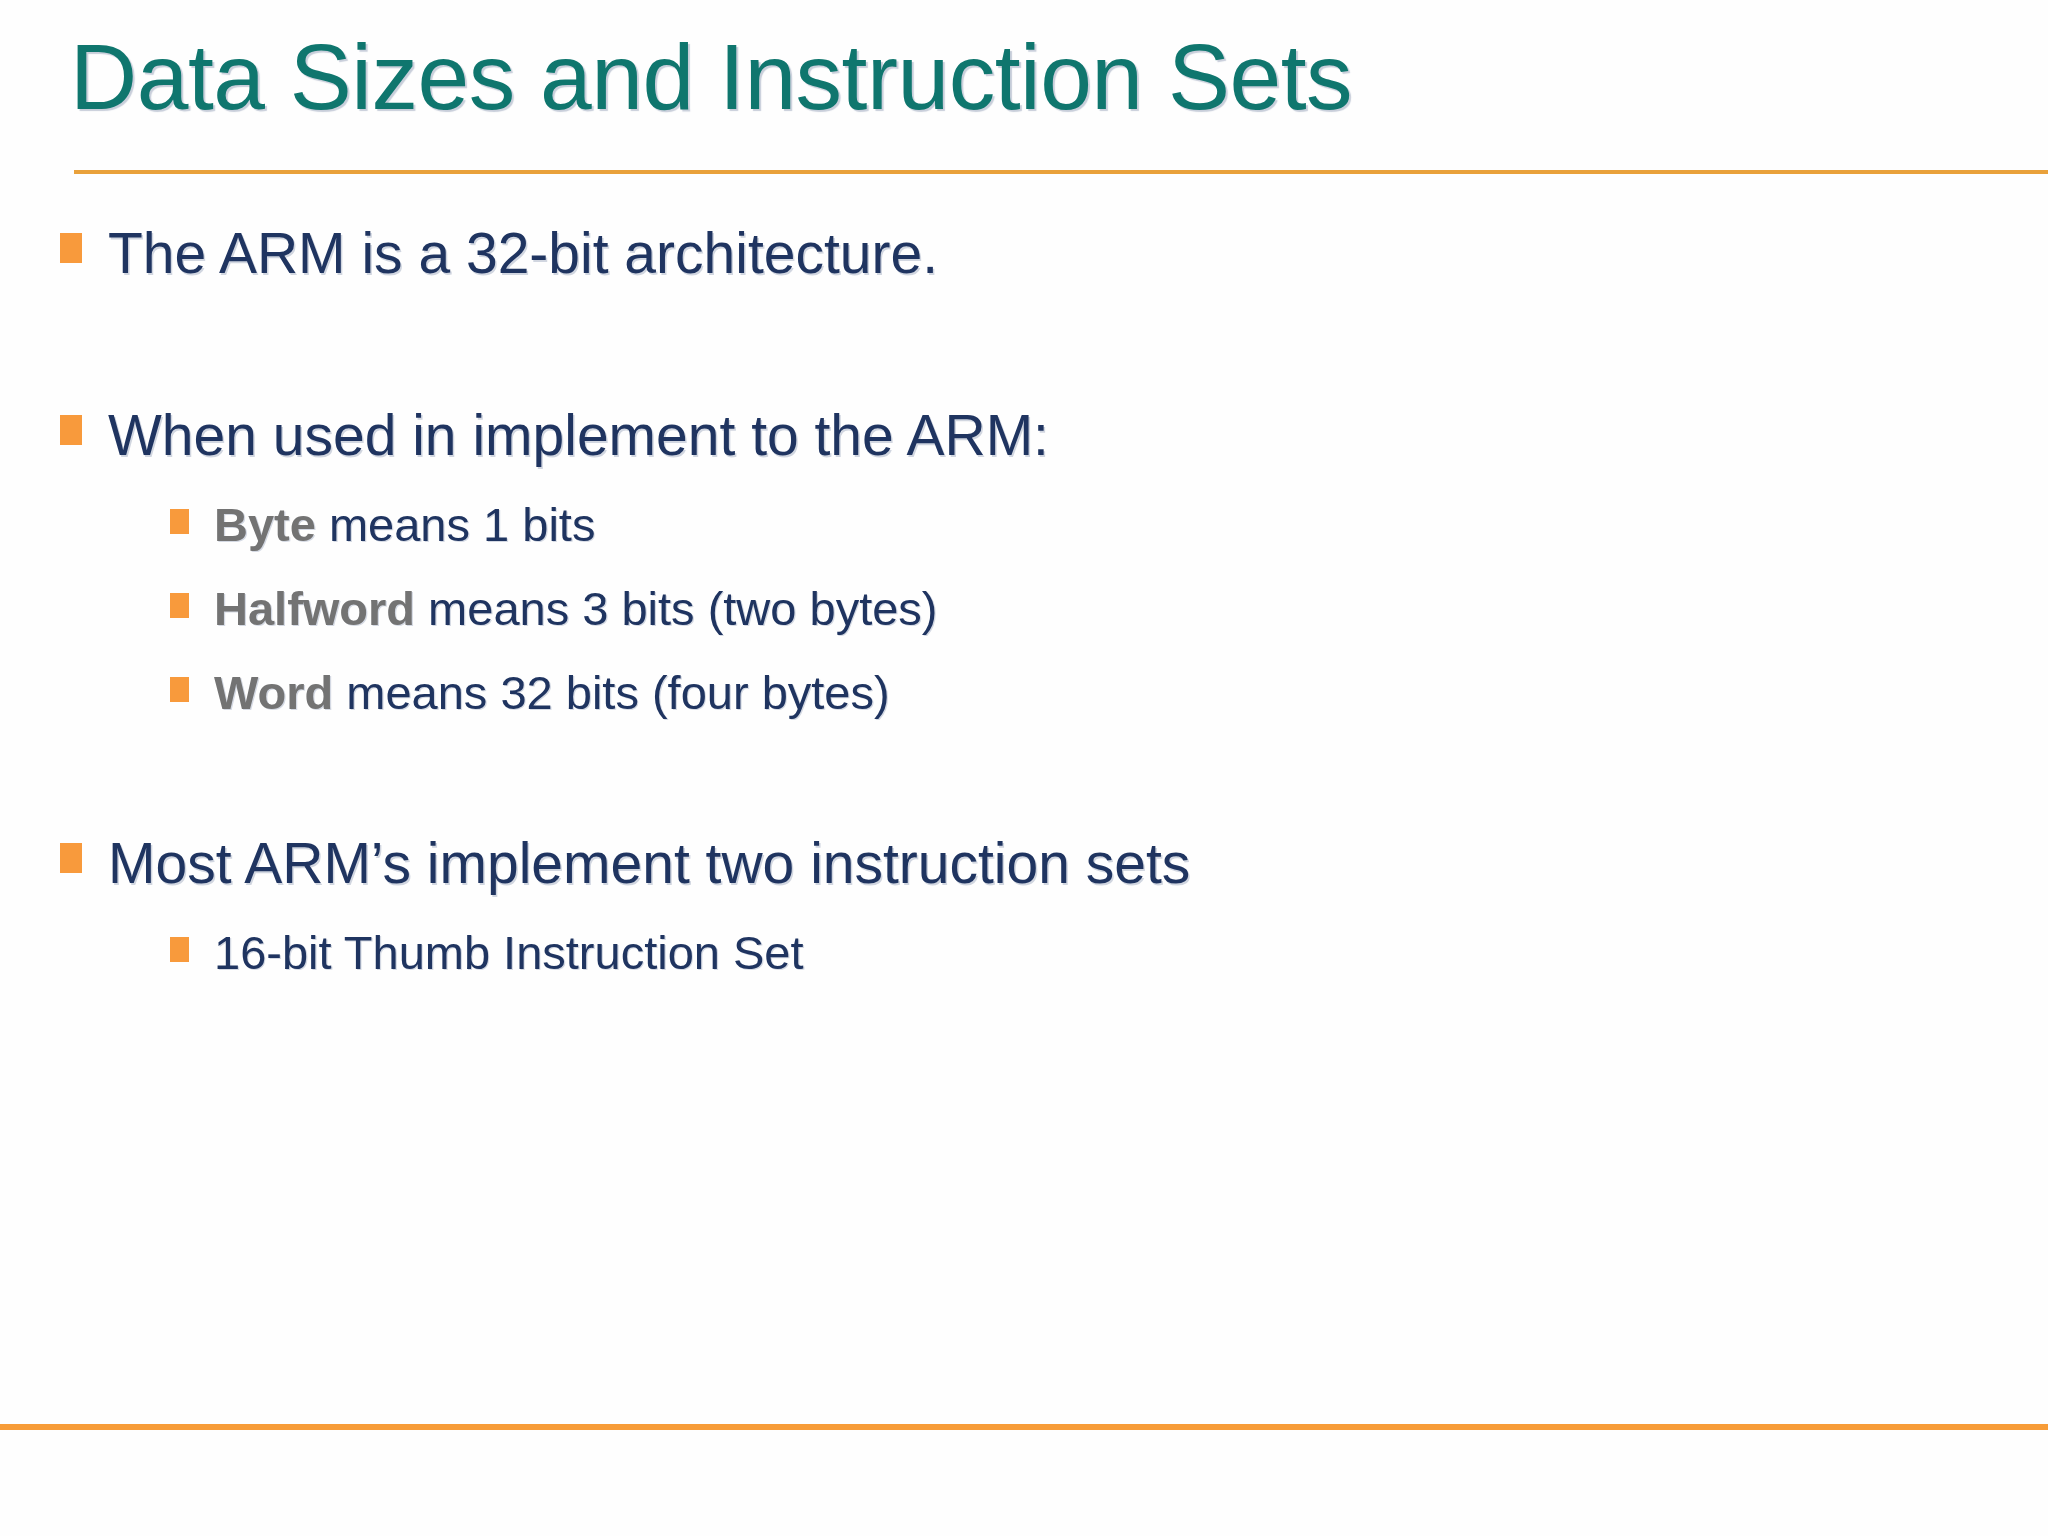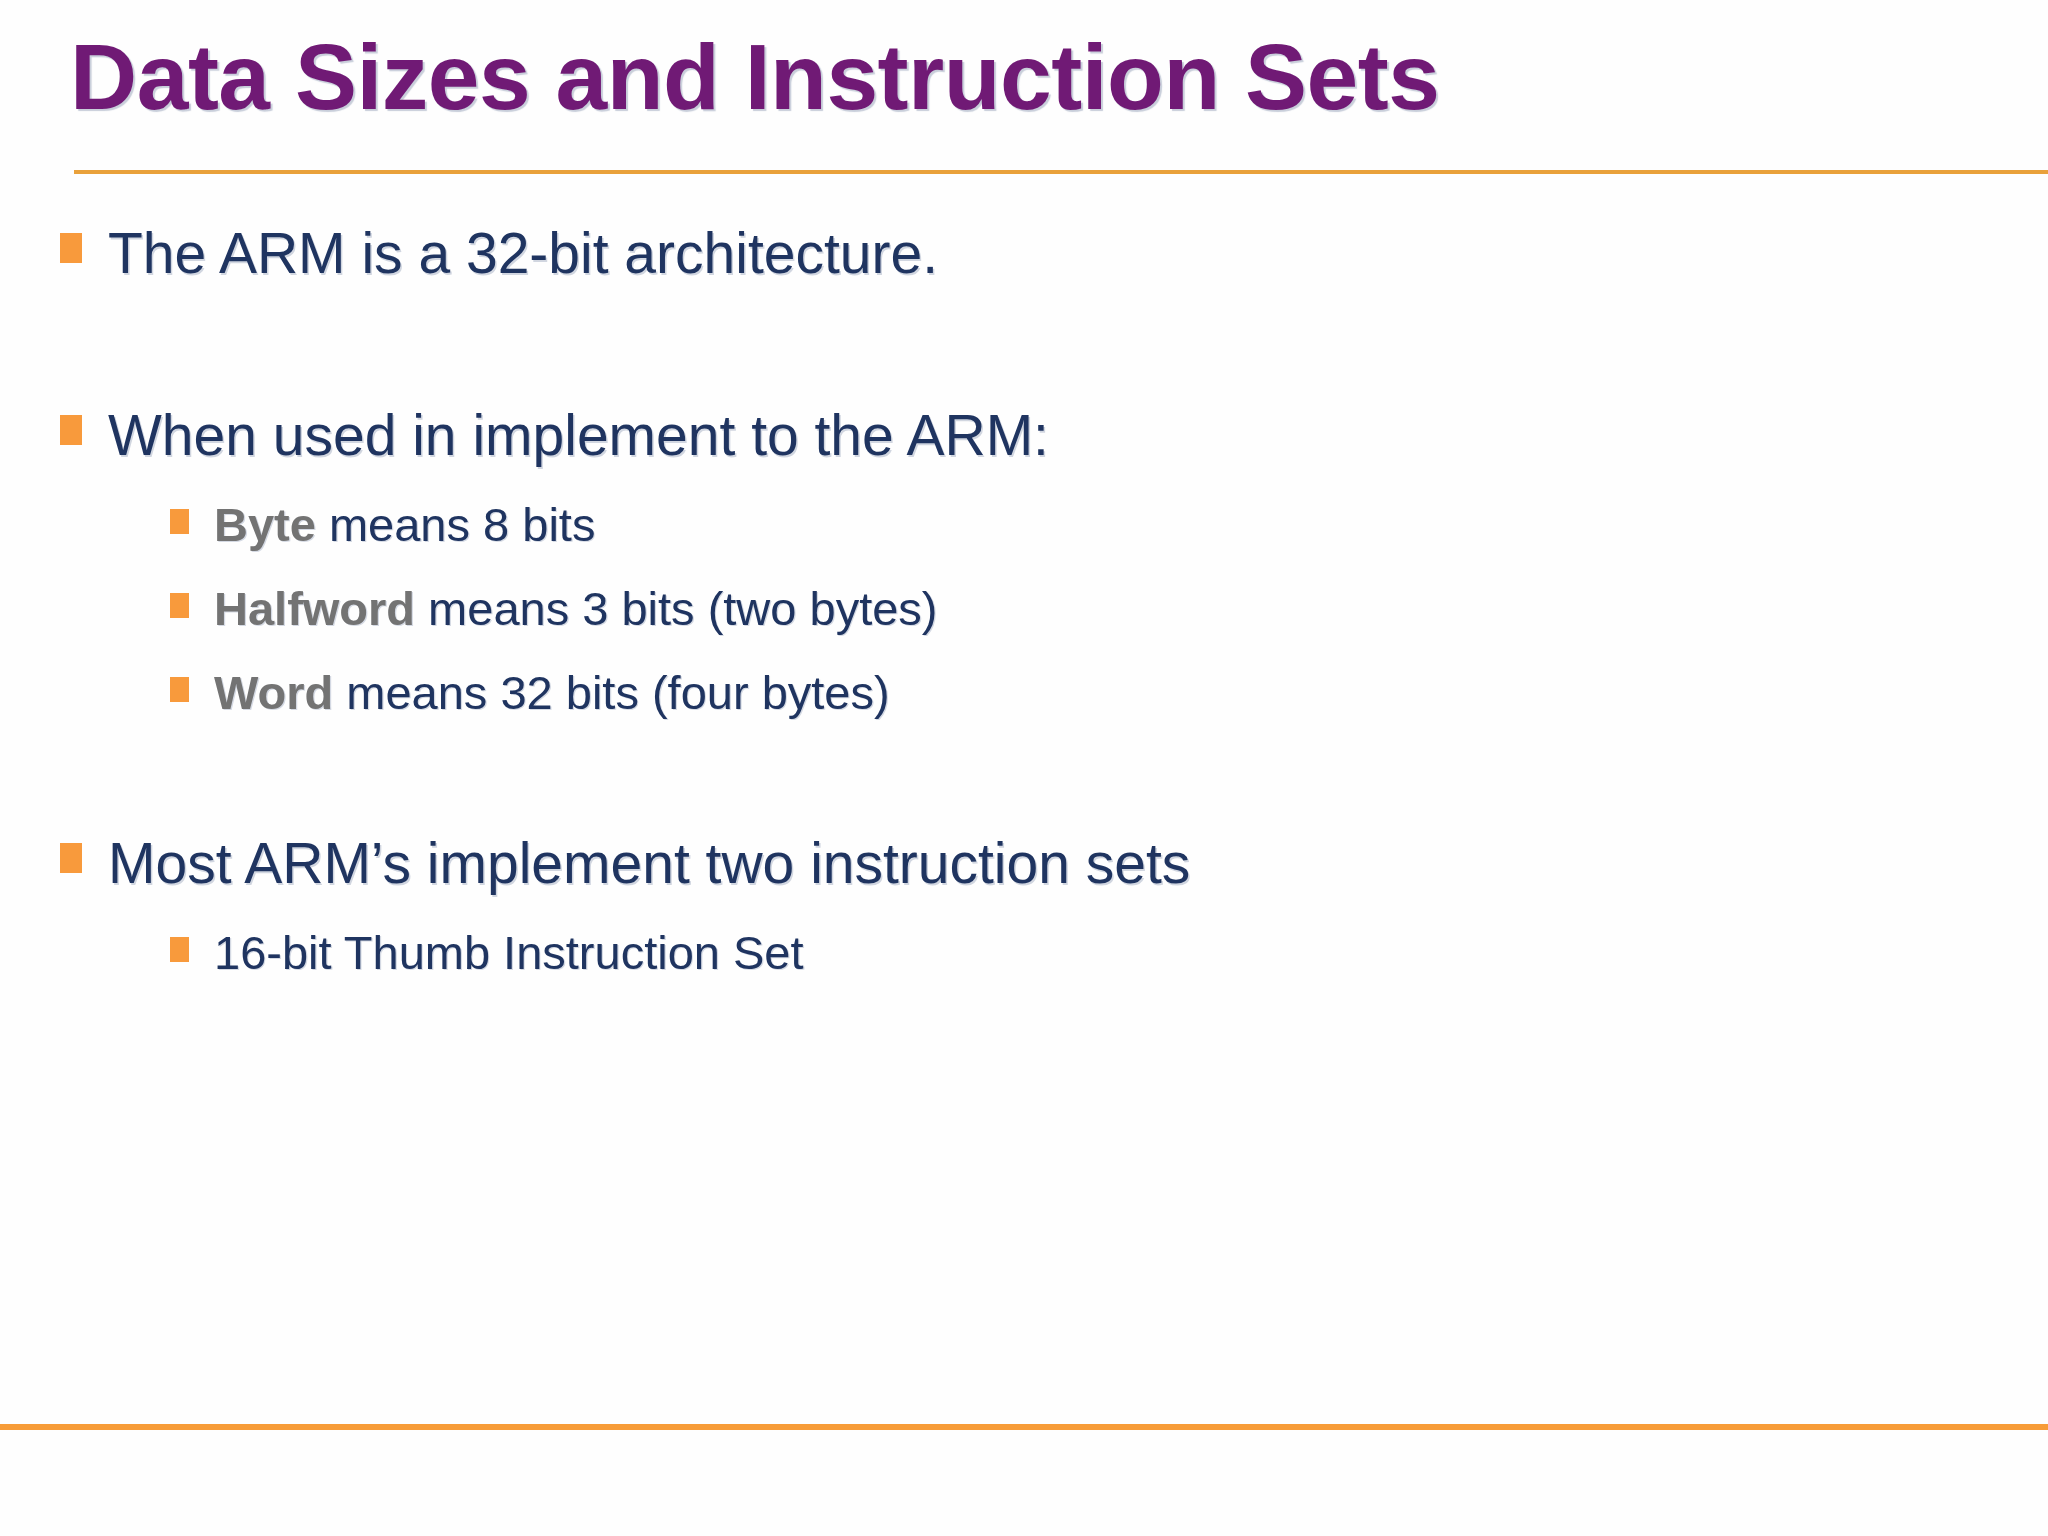--- a/index.html
+++ b/index.html
@@ -26,22 +26,22 @@
   
   .title-block {
     position: absolute;
     left: 70px;
     top: 22px;
     right: 0;
     height: 120px;
   }
   .slide-title {
     font-size: 93px;
-    font-weight: bold;
-    color: #701a75;
+    font-weight: normal;
+    color: #0f766e;
     letter-spacing: -0.5px;
     line-height: 110px;
     white-space: nowrap;
     text-shadow: 2px 2px 1px rgba(120,135,165,0.40);
   }
 
   .title-rule {
     position: absolute;
     left: 74px;
     top: 170px;
@@ -143,21 +143,21 @@
 
     <div class="spacer-lg"></div>
 
     <div class="bullet-row lvl1">
       <span class="marker"></span>
       <span class="text">When used in implement to the ARM:</span>
     </div>
 
     <div class="bullet-row lvl2">
       <span class="marker"></span>
-      <span class="text"><span class="kw">Byte</span><span> means 8 bits</span></span>
+      <span class="text"><span class="kw">Byte</span><span> means 1 bits</span></span>
     </div>
 
     <div class="bullet-row lvl2">
       <span class="marker"></span>
       <span class="text"><span class="kw">Halfword</span><span> means 3 bits (two bytes)</span></span>
     </div>
 
     <div class="bullet-row lvl2">
       <span class="marker"></span>
       <span class="text"><span class="kw">Word</span><span> means 32 bits (four bytes)</span></span>

